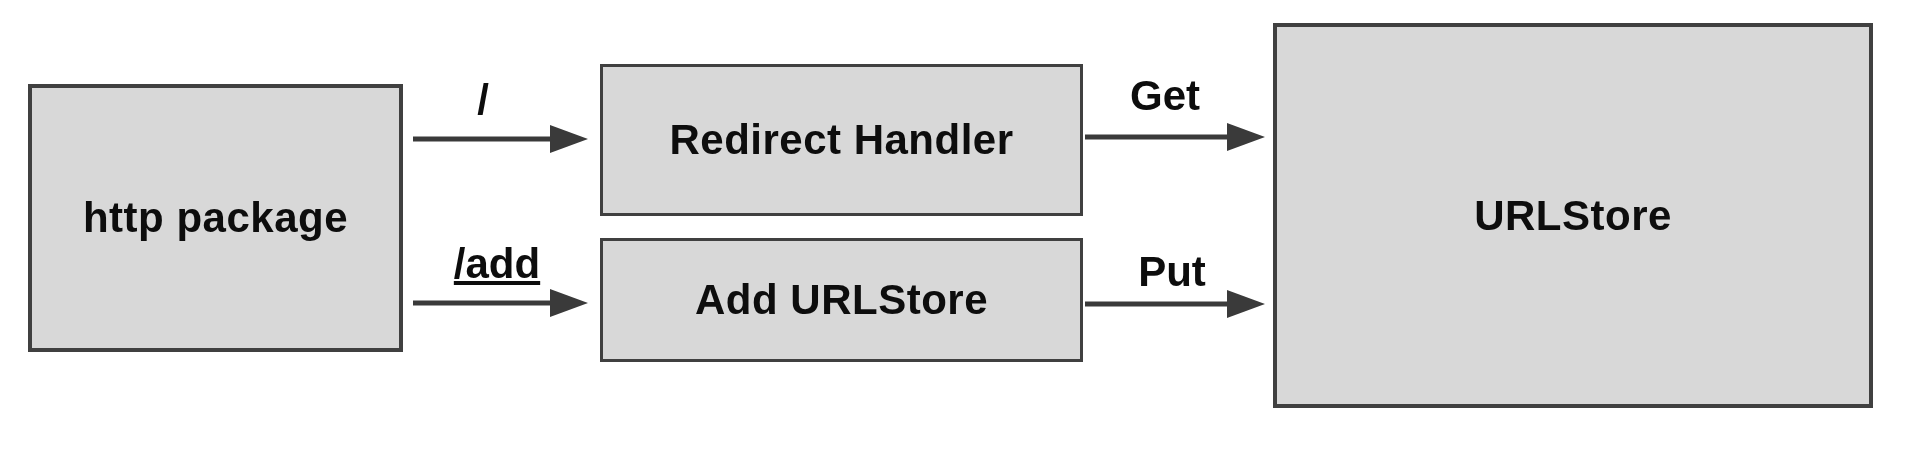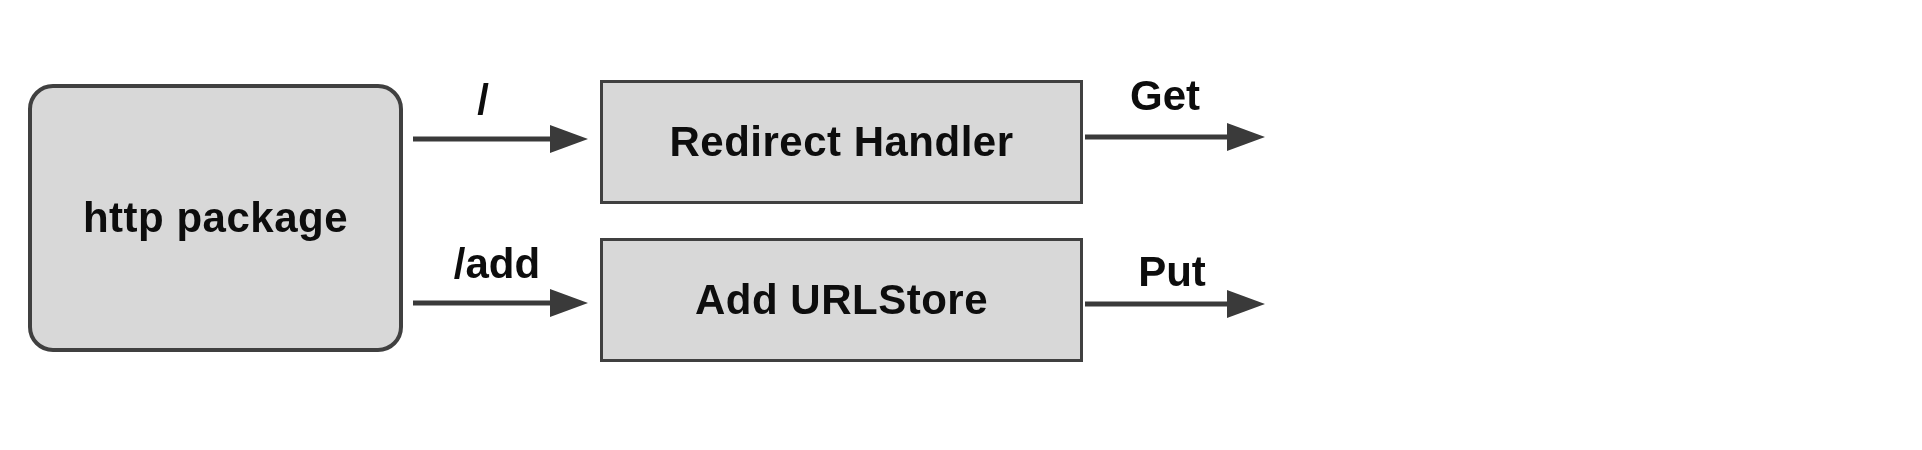--- a/index.html
+++ b/index.html
@@ -28,22 +28,22 @@
     align-items: center;
     justify-content: center;
   }
   .node-label {
     font-size: 42px;
     font-weight: bold;
     color: var(--text);
     letter-spacing: 0.5px;
     white-space: nowrap;
   }
-  .node-http     { left: 28px;   top: 84px;  width: 375px; height: 268px; border-width: 4px; border-radius: 25px; }
-  .node-redirect { left: 600px;  top: 80px;  width: 483px; height: 124px; }
+  .node-http     { left: 28px;   top: 84px;  width: 375px; height: 268px; border-width: 4px; }
+  .node-redirect { left: 600px;  top: 64px;  width: 483px; height: 152px; }
   .node-add      { left: 600px;  top: 238px; width: 483px; height: 124px; }
   .node-urlstore { left: 1273px; top: 23px;  width: 600px; height: 385px; border-width: 4px; }
   
   .arrow { position: absolute; height: 30px; }
   .arrow .shaft {
     position: absolute;
     left: 0; right: 30px;
     top: 50%; transform: translateY(-50%);
     height: 5px;
     background: var(--arrow);
@@ -65,41 +65,44 @@
   .edge-label {
     position: absolute;
     font-size: 42px;
     font-weight: bold;
     line-height: 48px;
     color: var(--text);
     text-align: center;
     white-space: nowrap;
   }
   .label-root { left: 433px;  top: 76px;  width: 100px; }
-  .label-add  { left: 417px;  top: 240px; width: 160px; }
+  .label-add  { left: 417px;  top: 240px; width: 160px; text-decoration: underline; }
   .label-get  { left: 1105px; top: 72px;  width: 120px; }
   .label-put  { left: 1112px; top: 248px; width: 120px; }
 </style>
 </head>
 <body>
 
 <div class="canvas">
 
   <div class="node node-http">
     <span class="node-label">http package</span>
   </div>
 
   <div class="node node-redirect">
     <span class="node-label">Redirect Handler</span>
   </div>
 
   <div class="node node-add">
     <span class="node-label">Add URLStore</span>
   </div>
 
+  <div class="node node-urlstore">
+    <span class="node-label">URLStore</span>
+  </div>
 
   <div class="arrow arrow-root">
     <span class="shaft"></span>
     <span class="head"></span>
   </div>
 
   <div class="arrow arrow-add">
     <span class="shaft"></span>
     <span class="head"></span>
   </div>

